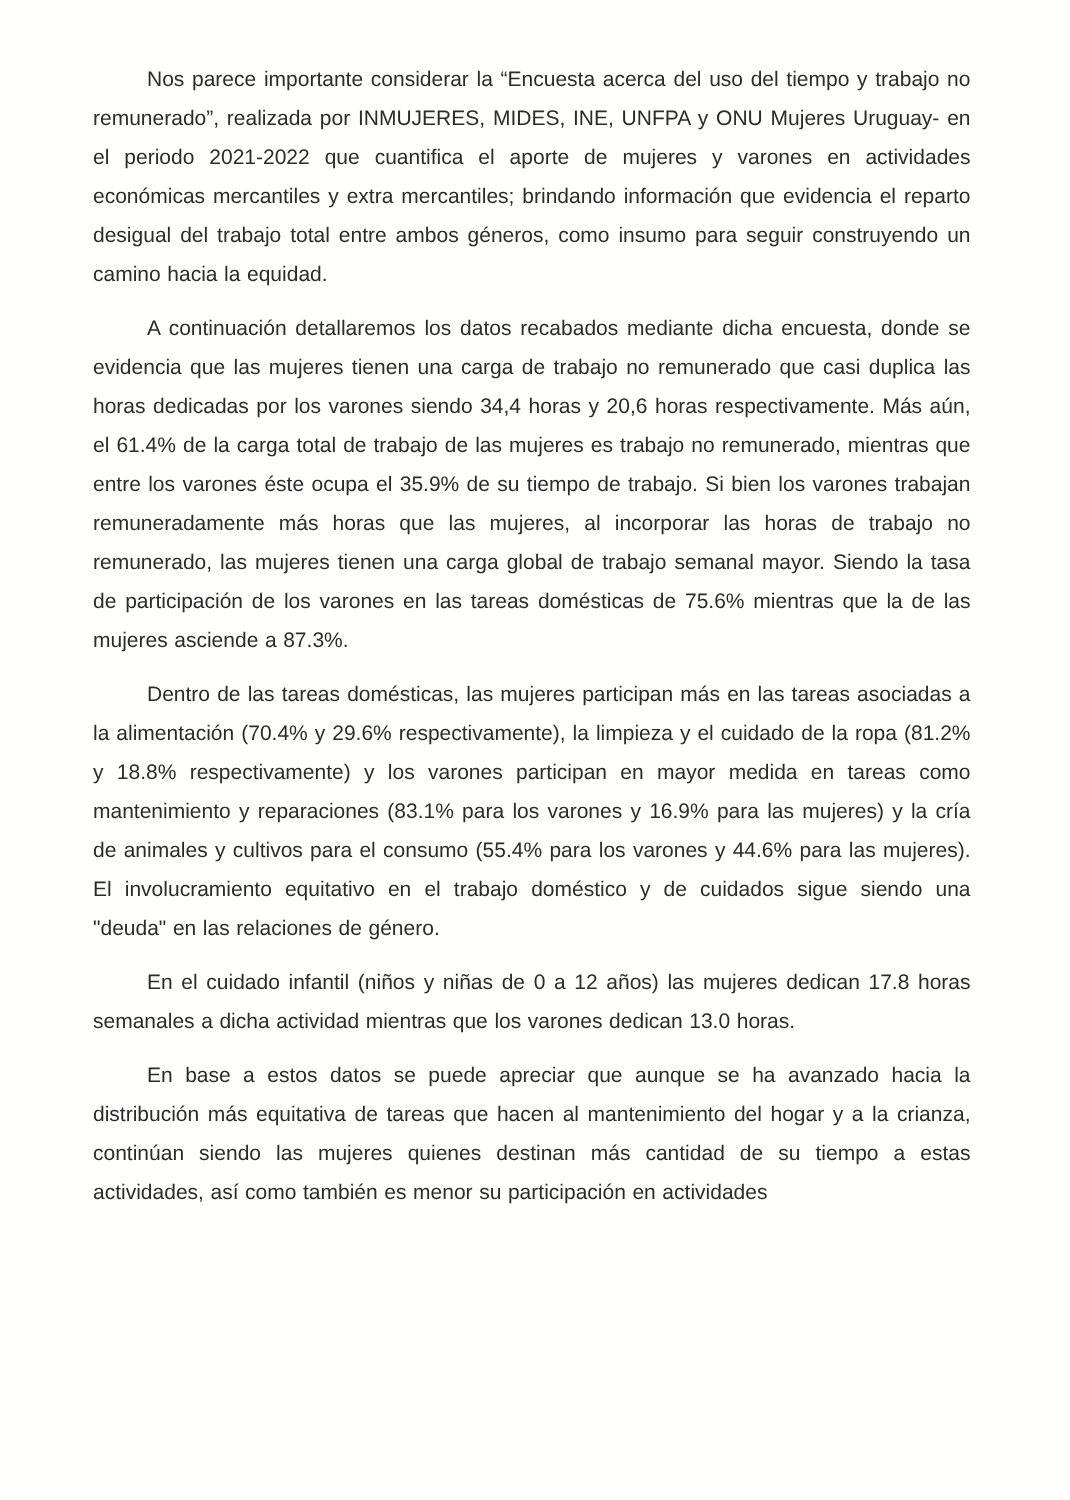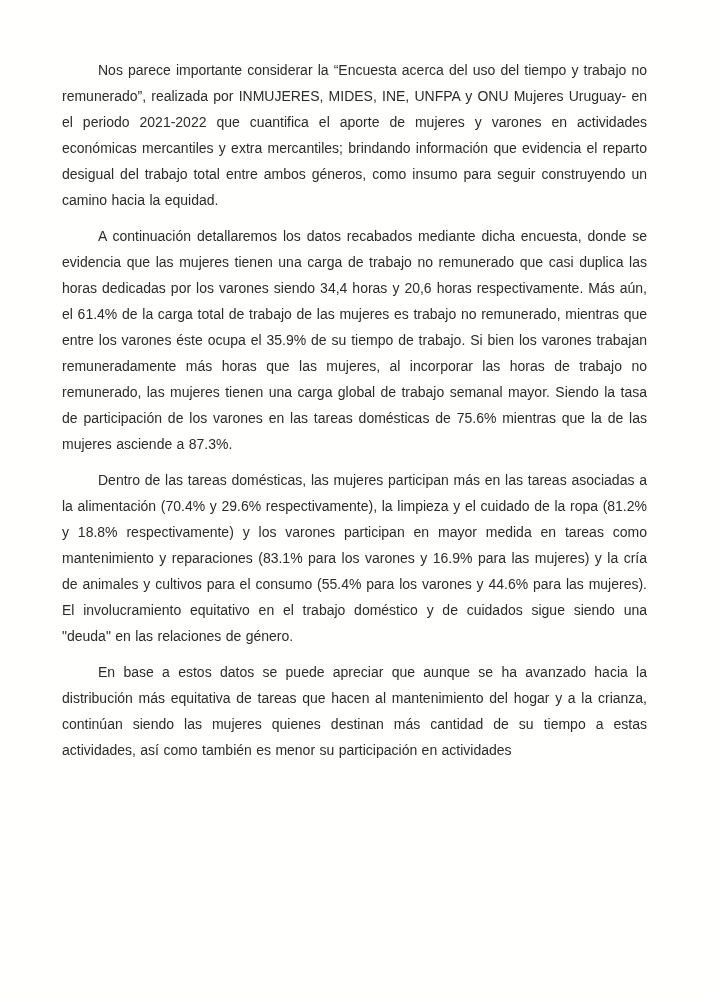--- a/index.html
+++ b/index.html
@@ -6,21 +6,21 @@
     margin: 0;
     padding: 0;
     background: #ffffff;
   }
   .page {
     position: relative;
     width: 713px;
     height: 1000px;
     box-sizing: border-box;
     background: #fffffe;
-    padding: 57px 66px 0 62px;
+    padding: 39px 66px 0 62px;
     overflow: hidden;
     font-family: "Liberation Sans", "DejaVu Sans", sans-serif;
     font-size: 14px;
     line-height: 26px;
     color: #2b2b2b;
     -webkit-font-smoothing: antialiased;
   }
   .page p.para {
     margin: 0 0 10px 0;
     text-indent: 36px;
@@ -28,14 +28,15 @@
     word-spacing: 0.5px;
   }
 </style>
 </head>
 <body>
 
 <div class="page">
   <p class="para">Nos parece importante considerar la “Encuesta acerca del uso del tiempo y trabajo no remunerado”, realizada por INMUJERES, MIDES, INE, UNFPA y ONU Mujeres Uruguay- en el periodo 2021-2022 que cuantifica el aporte de mujeres y varones en actividades económicas mercantiles y extra mercantiles; brindando información que evidencia el reparto desigual del trabajo total entre ambos géneros, como insumo para seguir construyendo un camino hacia la equidad.</p>
   <p class="para">A continuación detallaremos los datos recabados mediante dicha encuesta, donde se evidencia que las mujeres tienen una carga de trabajo no remunerado que casi duplica las horas dedicadas por los varones siendo 34,4 horas y 20,6 horas respectivamente. Más aún, el 61.4% de la carga total de trabajo de las mujeres es trabajo no remunerado, mientras que entre los varones éste ocupa el 35.9% de su tiempo de trabajo. Si bien los varones trabajan remuneradamente más horas que las mujeres, al incorporar las horas de trabajo no remunerado, las mujeres tienen una carga global de trabajo semanal mayor. Siendo la tasa de participación de los varones en las tareas domésticas de 75.6% mientras que la de las mujeres asciende a 87.3%.</p>
   <p class="para">Dentro de las tareas domésticas, las mujeres participan más en las tareas asociadas a la alimentación (70.4% y 29.6% respectivamente), la limpieza y el cuidado de la ropa (81.2% y 18.8% respectivamente) y los varones participan en mayor medida en tareas como mantenimiento y reparaciones (83.1% para los varones y 16.9% para las mujeres) y la cría de animales y cultivos para el consumo (55.4% para los varones y 44.6% para las mujeres). El involucramiento equitativo en el trabajo doméstico y de cuidados sigue siendo una "deuda" en las relaciones de género.</p>
+  <p class="para">En el cuidado infantil (niños y niñas de 0 a 12 años) las mujeres dedican 17.8 horas semanales a dicha actividad mientras que los varones dedican 13.0 horas.</p>
   <p class="para">En base a estos datos se puede apreciar que aunque se ha avanzado hacia la distribución más equitativa de tareas que hacen al mantenimiento del hogar y a la crianza, continúan siendo las mujeres quienes destinan más cantidad de su tiempo a estas actividades, así como también es menor su participación en actividades</p>
 </div>
 
 </body></html>

